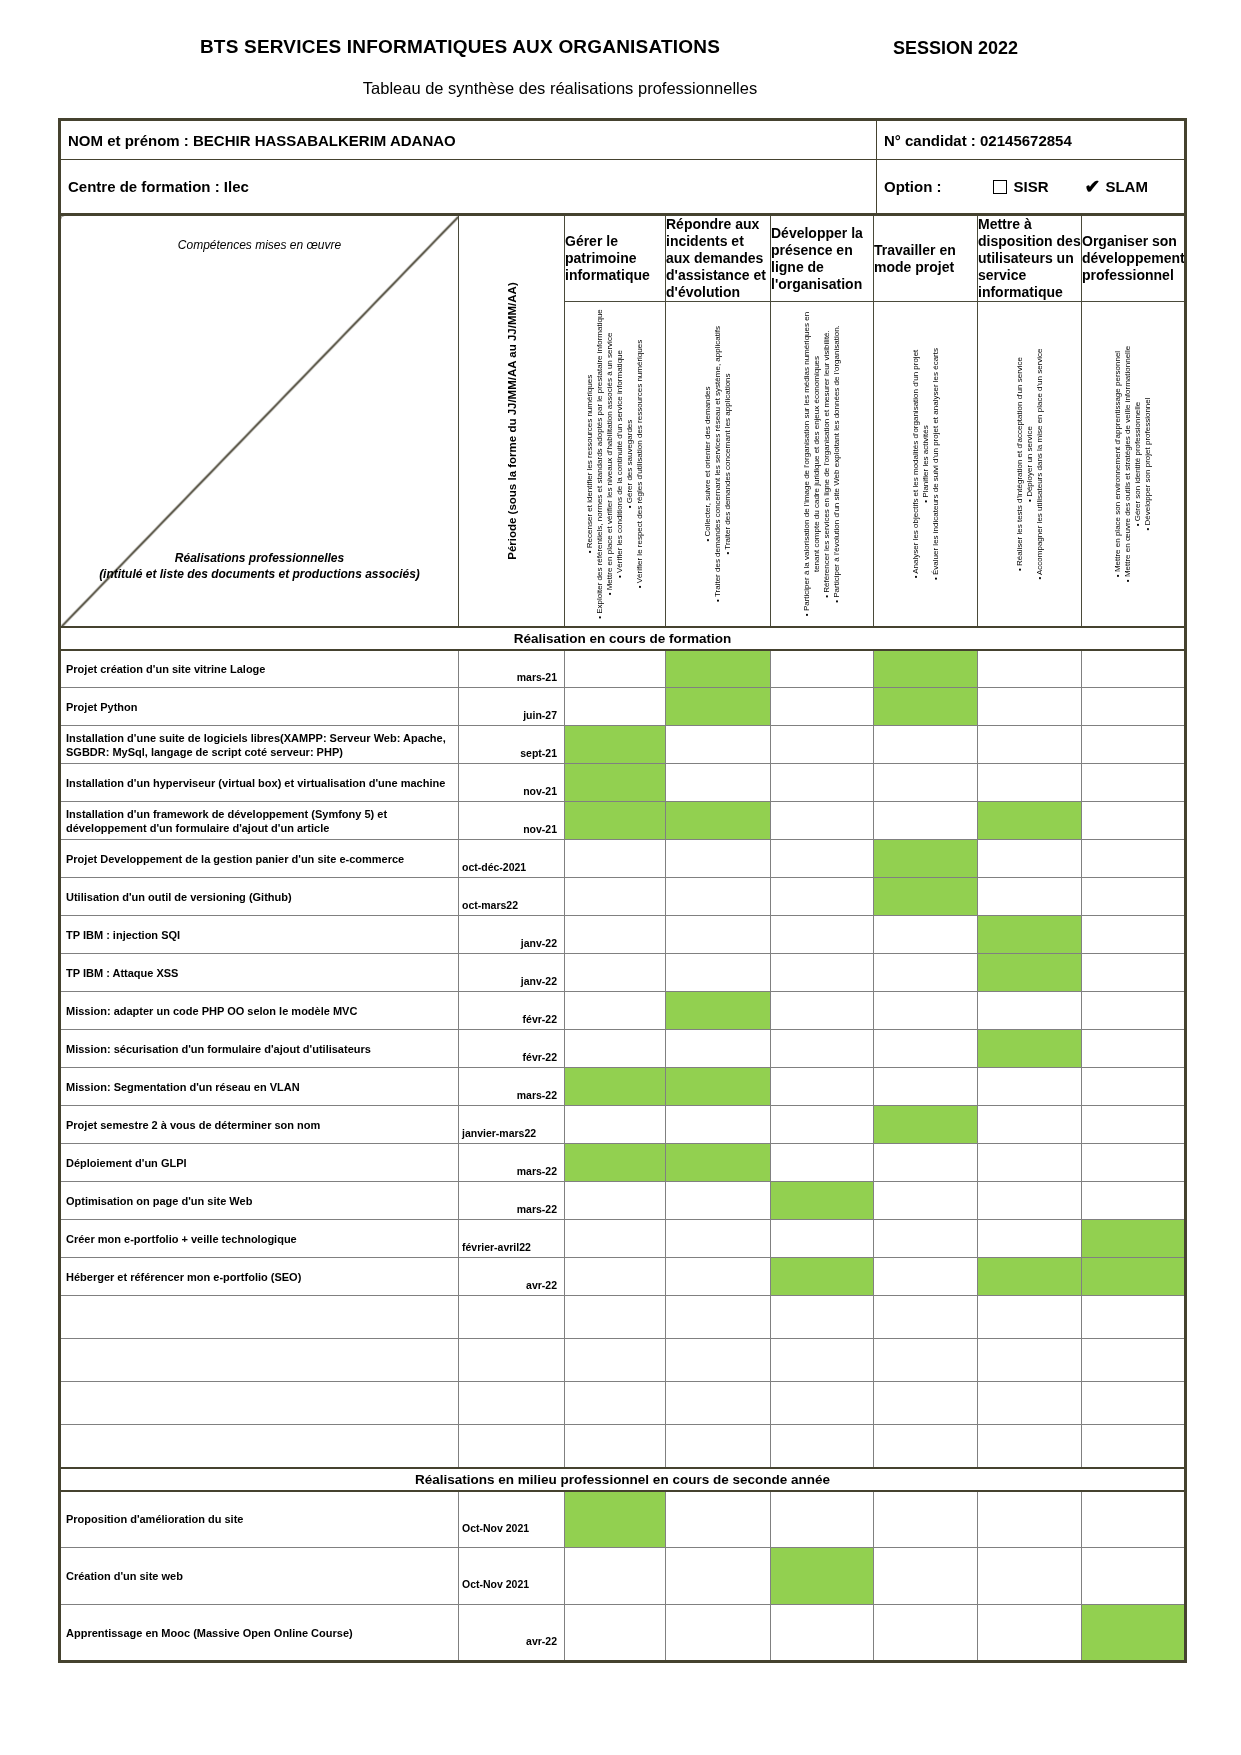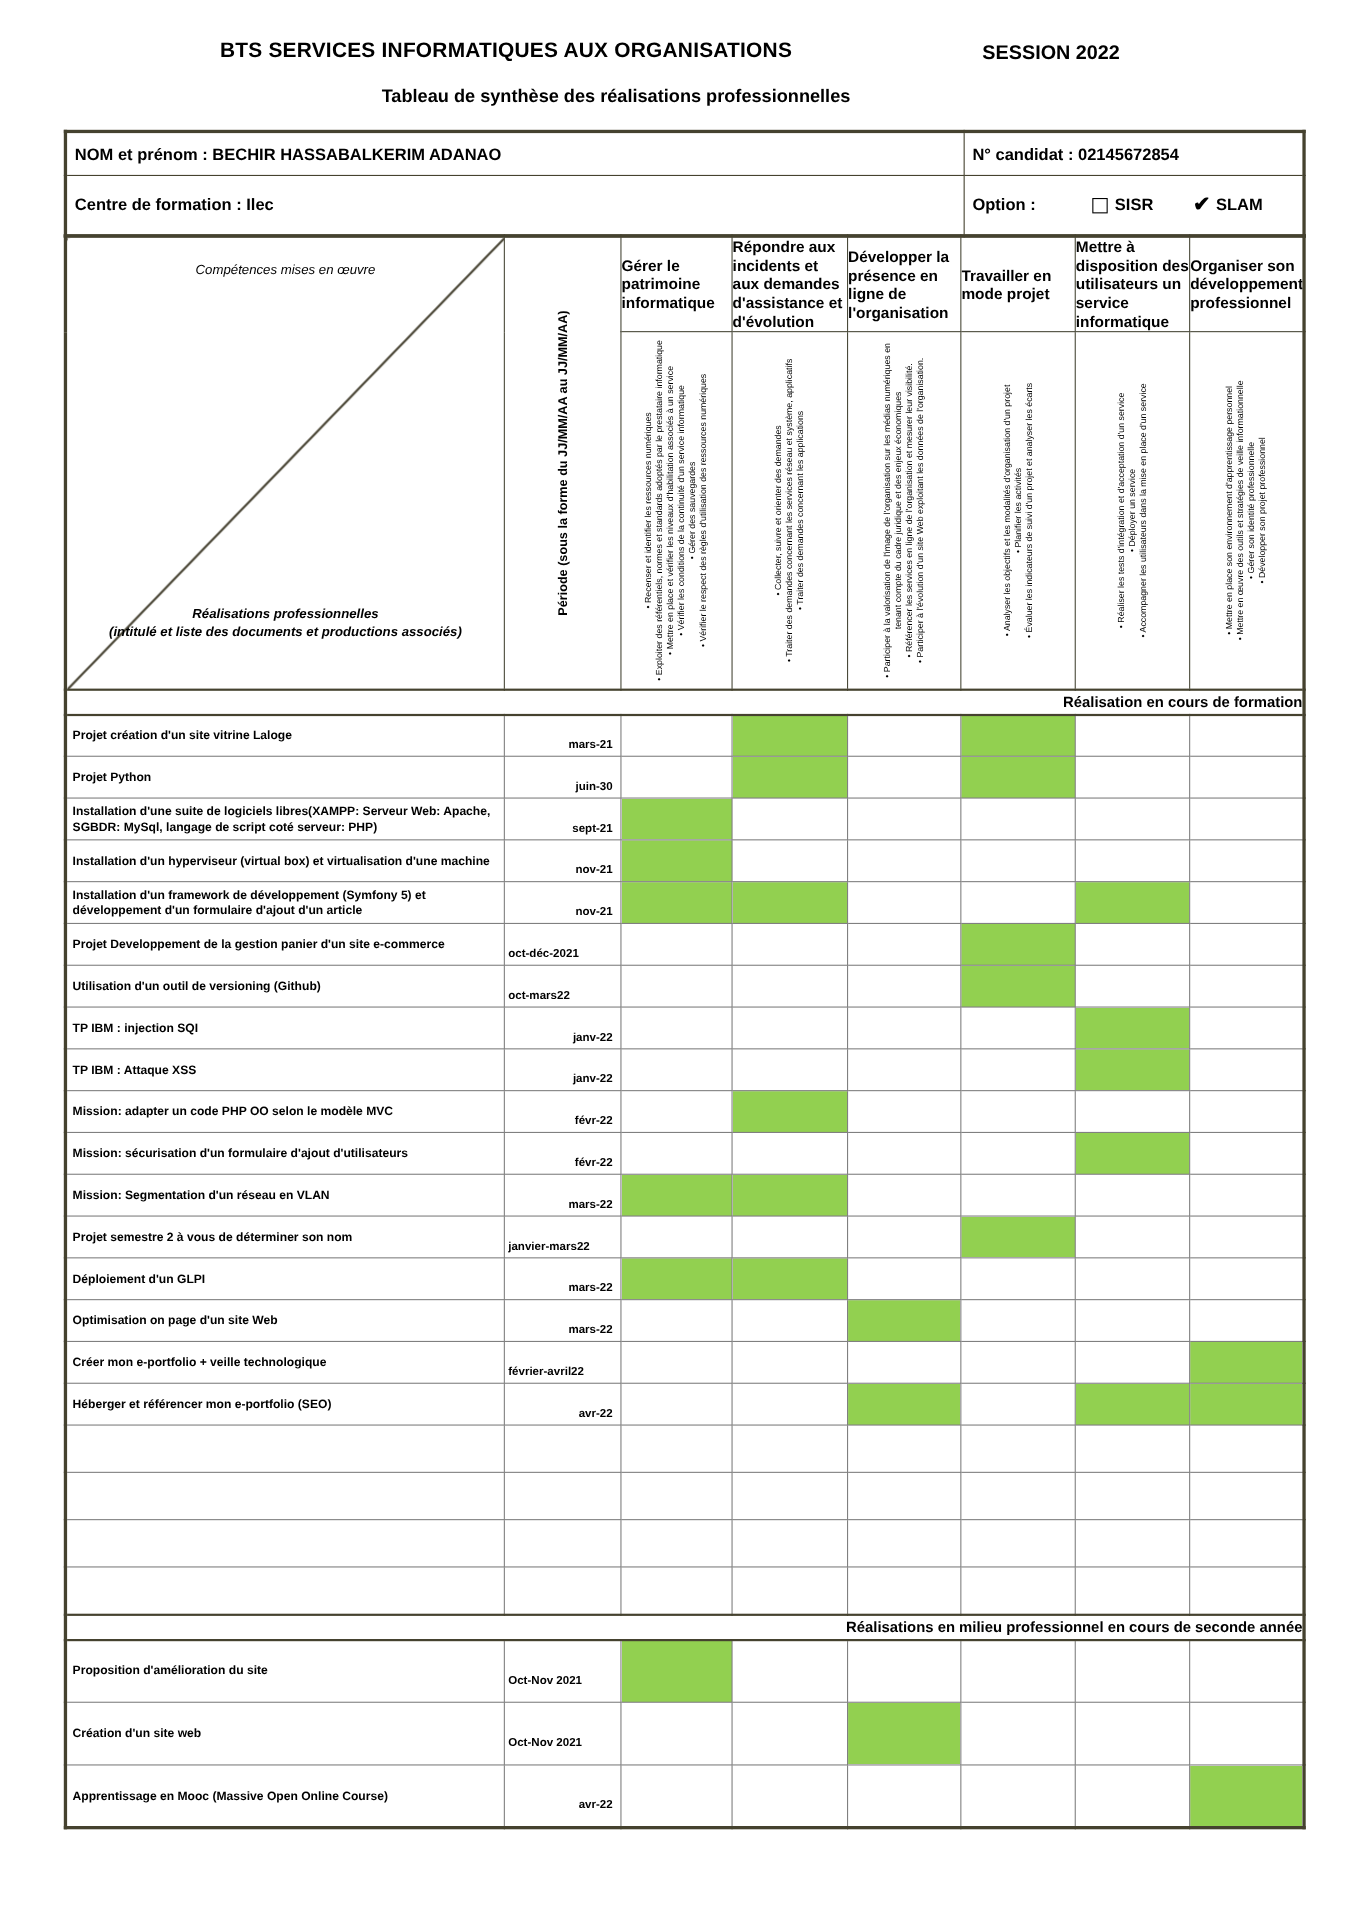--- a/index.html
+++ b/index.html
@@ -2,21 +2,21 @@
 <html style="--green: #92D050;"><head>
 <meta charset="utf-8">
 <style>
   html,body{margin:0;padding:0;background:#ffffff;}
   .page{position:relative;width:1241px;height:1755px;background:#fff;
         font-family:"Liberation Sans",sans-serif;color:#000;overflow:hidden;}
   .ttl{position:absolute;top:36px;left:0;width:920px;text-align:center;
        font-size:19px;font-weight:bold;letter-spacing:.2px;}
   .session{position:absolute;top:38px;left:893px;width:300px;font-size:18px;font-weight:bold;}
   .subttl{position:absolute;top:79px;left:0;width:1120px;text-align:center;
-          font-size:16.5px;font-weight:bold;}
+          font-size:16.5px;font-weight:normal;}
   
   table{border-collapse:collapse;table-layout:fixed;}
   .info{position:absolute;left:58px;top:118px;width:1126px;border:3px solid #45422f;}
   .info td{border:1.5px solid #45422f;font-size:15px;font-weight:bold;vertical-align:middle;
            padding:0 0 0 7px;overflow:hidden;white-space:nowrap;}
   .optcell{display:flex;align-items:center;gap:0;}
   .cbox{display:inline-block;width:12px;height:12px;border:1.8px solid #000;margin-right:6px;}
   .chk{font-size:19px;font-weight:bold;margin-right:5px;line-height:1;}
   
   .grid{position:absolute;left:58px;top:213px;width:1126px;border:3px solid #45422f;}
@@ -36,21 +36,21 @@
        font-size:11.5px;font-weight:bold;text-align:center;}
   .corner{position:relative;
        background-image:linear-gradient(to bottom right,
          transparent calc(50% - 1.4px),#4a4636 calc(50% - .4px),
          #4a4636 calc(50% + .6px),transparent calc(50% + 1.6px));}
   .corner .top{position:absolute;top:22px;left:0;width:100%;text-align:center;
        font-size:12px;font-weight:normal;font-style:italic;}
   .corner .bot{position:absolute;bottom:44px;left:0;width:100%;text-align:center;
        font-size:12px;font-weight:bold;font-style:italic;line-height:1.35;}
   .grid tr.band td{border-top:2.5px solid #45422f;border-bottom:2.5px solid #45422f;
-       font-size:13.5px;font-weight:bold;text-align:right;height:21px;}
+       font-size:13.5px;font-weight:bold;text-align:center;height:21px;}
   td.lbl{font-size:11px;font-weight:bold;line-height:1.3;padding:1px 4px 1px 5px;}
   td.per{font-size:10.5px;font-weight:bold;padding:16px 7px 0 3px;}
   td.per.right{text-align:right;}
   td.per.left{text-align:left;}
   td.green{background:var(--green,#92D050);}
 </style>
 </head>
 <body>
 
 <div class="page">
@@ -172,21 +172,21 @@
           <td class="per right">mars-21</td>
           <td></td>
           <td class="green"></td>
           <td></td>
           <td class="green"></td>
           <td></td>
           <td></td>
         </tr>
         <tr style="height: 38px;">
           <td class="lbl">Projet Python</td>
-          <td class="per right">juin-30</td>
+          <td class="per right">juin-27</td>
           <td></td>
           <td class="green"></td>
           <td></td>
           <td class="green"></td>
           <td></td>
           <td></td>
         </tr>
         <tr style="height: 38px;">
           <td class="lbl">Installation  d'une suite de logiciels libres(XAMPP: Serveur Web: Apache, SGBDR: MySql, langage de script coté serveur: PHP)</td>
           <td class="per right">sept-21</td>

